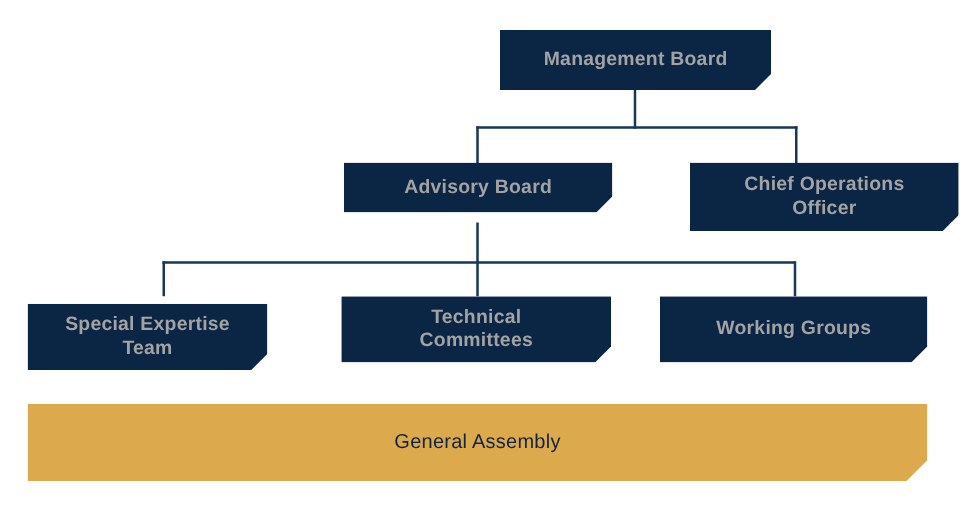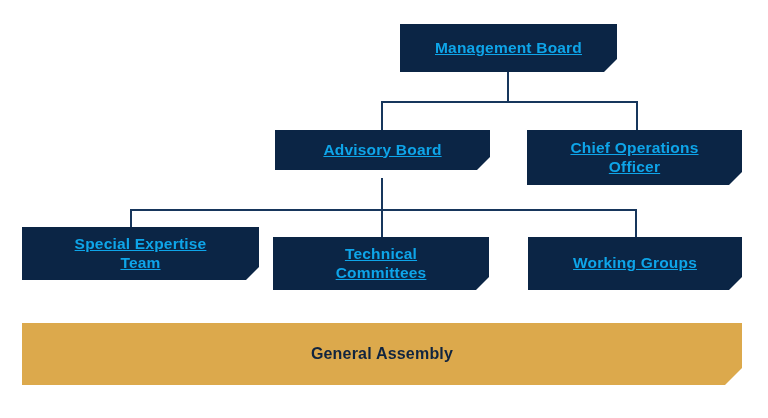--- a/index.html
+++ b/index.html
@@ -29,45 +29,44 @@
 
   
   .node {
     position: absolute;
     box-sizing: border-box;
     display: flex;
     align-items: center;
     justify-content: center;
     text-align: center;
     background: #0b2545;
-    color: #0ea5e9;
+    color: #a3a3a3;
     font-weight: bold;
     font-size: 15.5px;
     line-height: 1.22;
     letter-spacing: 0.2px;
     padding: 20px 10px;
     -webkit-clip-path: polygon(0 0, 100% 0, 100% calc(100% - 13px), calc(100% - 13px) 100%, 0 100%);
     clip-path: polygon(0 0, 100% 0, 100% calc(100% - 13px), calc(100% - 13px) 100%, 0 100%);
-    text-decoration: underline;
   }
   .node .label {
     display: block;
     white-space: pre-line;
   }
 
   
   .assembly {
     position: absolute;
     box-sizing: border-box;
     display: flex;
     align-items: center;
     justify-content: center;
     background: #dca94c;
     color: #10243f;
-    font-weight: bold;
+    font-weight: normal;
     font-size: 16px;
     letter-spacing: 0.2px;
     -webkit-clip-path: polygon(0 0, 100% 0, 100% calc(100% - 17px), calc(100% - 17px) 100%, 0 100%);
     clip-path: polygon(0 0, 100% 0, 100% calc(100% - 17px), calc(100% - 17px) 100%, 0 100%);
   }
 </style>
 </head>
 <body>
 
 <div id="chart">
@@ -78,32 +77,32 @@
 
   <div class="conn v" style="left:507px; top:72px; height:31px;"></div>
   <div class="conn h" style="left:381px; top:101px; width:257px;"></div>
   <div class="conn v" style="left:381px; top:101px; height:30px;"></div>
   <div class="conn v" style="left:636px; top:101px; height:30px;"></div>
 
   <div class="node" style="left:275px; top:130px; width:215px; height:32px;">
     <span class="label">Advisory Board</span>
   </div>
 
-  <div class="node" style="left:527px; top:130px; width:215px; height:55px;">
+  <div class="node" style="left:552px; top:130px; width:215px; height:55px;">
     <span class="label">Chief Operations
 Officer</span>
   </div>
 
   <div class="conn v" style="left:381px; top:178px; height:32px;"></div>
   <div class="conn h" style="left:130px; top:209px; width:506px;"></div>
   <div class="conn v" style="left:130px; top:209px; height:28px;"></div>
   <div class="conn v" style="left:381px; top:209px; height:28px;"></div>
   <div class="conn v" style="left:635px; top:209px; height:28px;"></div>
 
-  <div class="node" style="left:22px; top:227px; width:237px; height:53px;align-items:center;">
+  <div class="node" style="left:22px; top:243px; width:192px; height:53px;align-items:center;">
     <span class="label">Special Expertise
 Team</span>
   </div>
 
   <div class="node" style="left:528px; top:237px; width:214px; height:53px;">
     <span class="label">Working Groups</span>
   </div>
 
   <div class="node" style="left:273px; top:237px; width:216px; height:53px;">
     <span class="label">Technical

